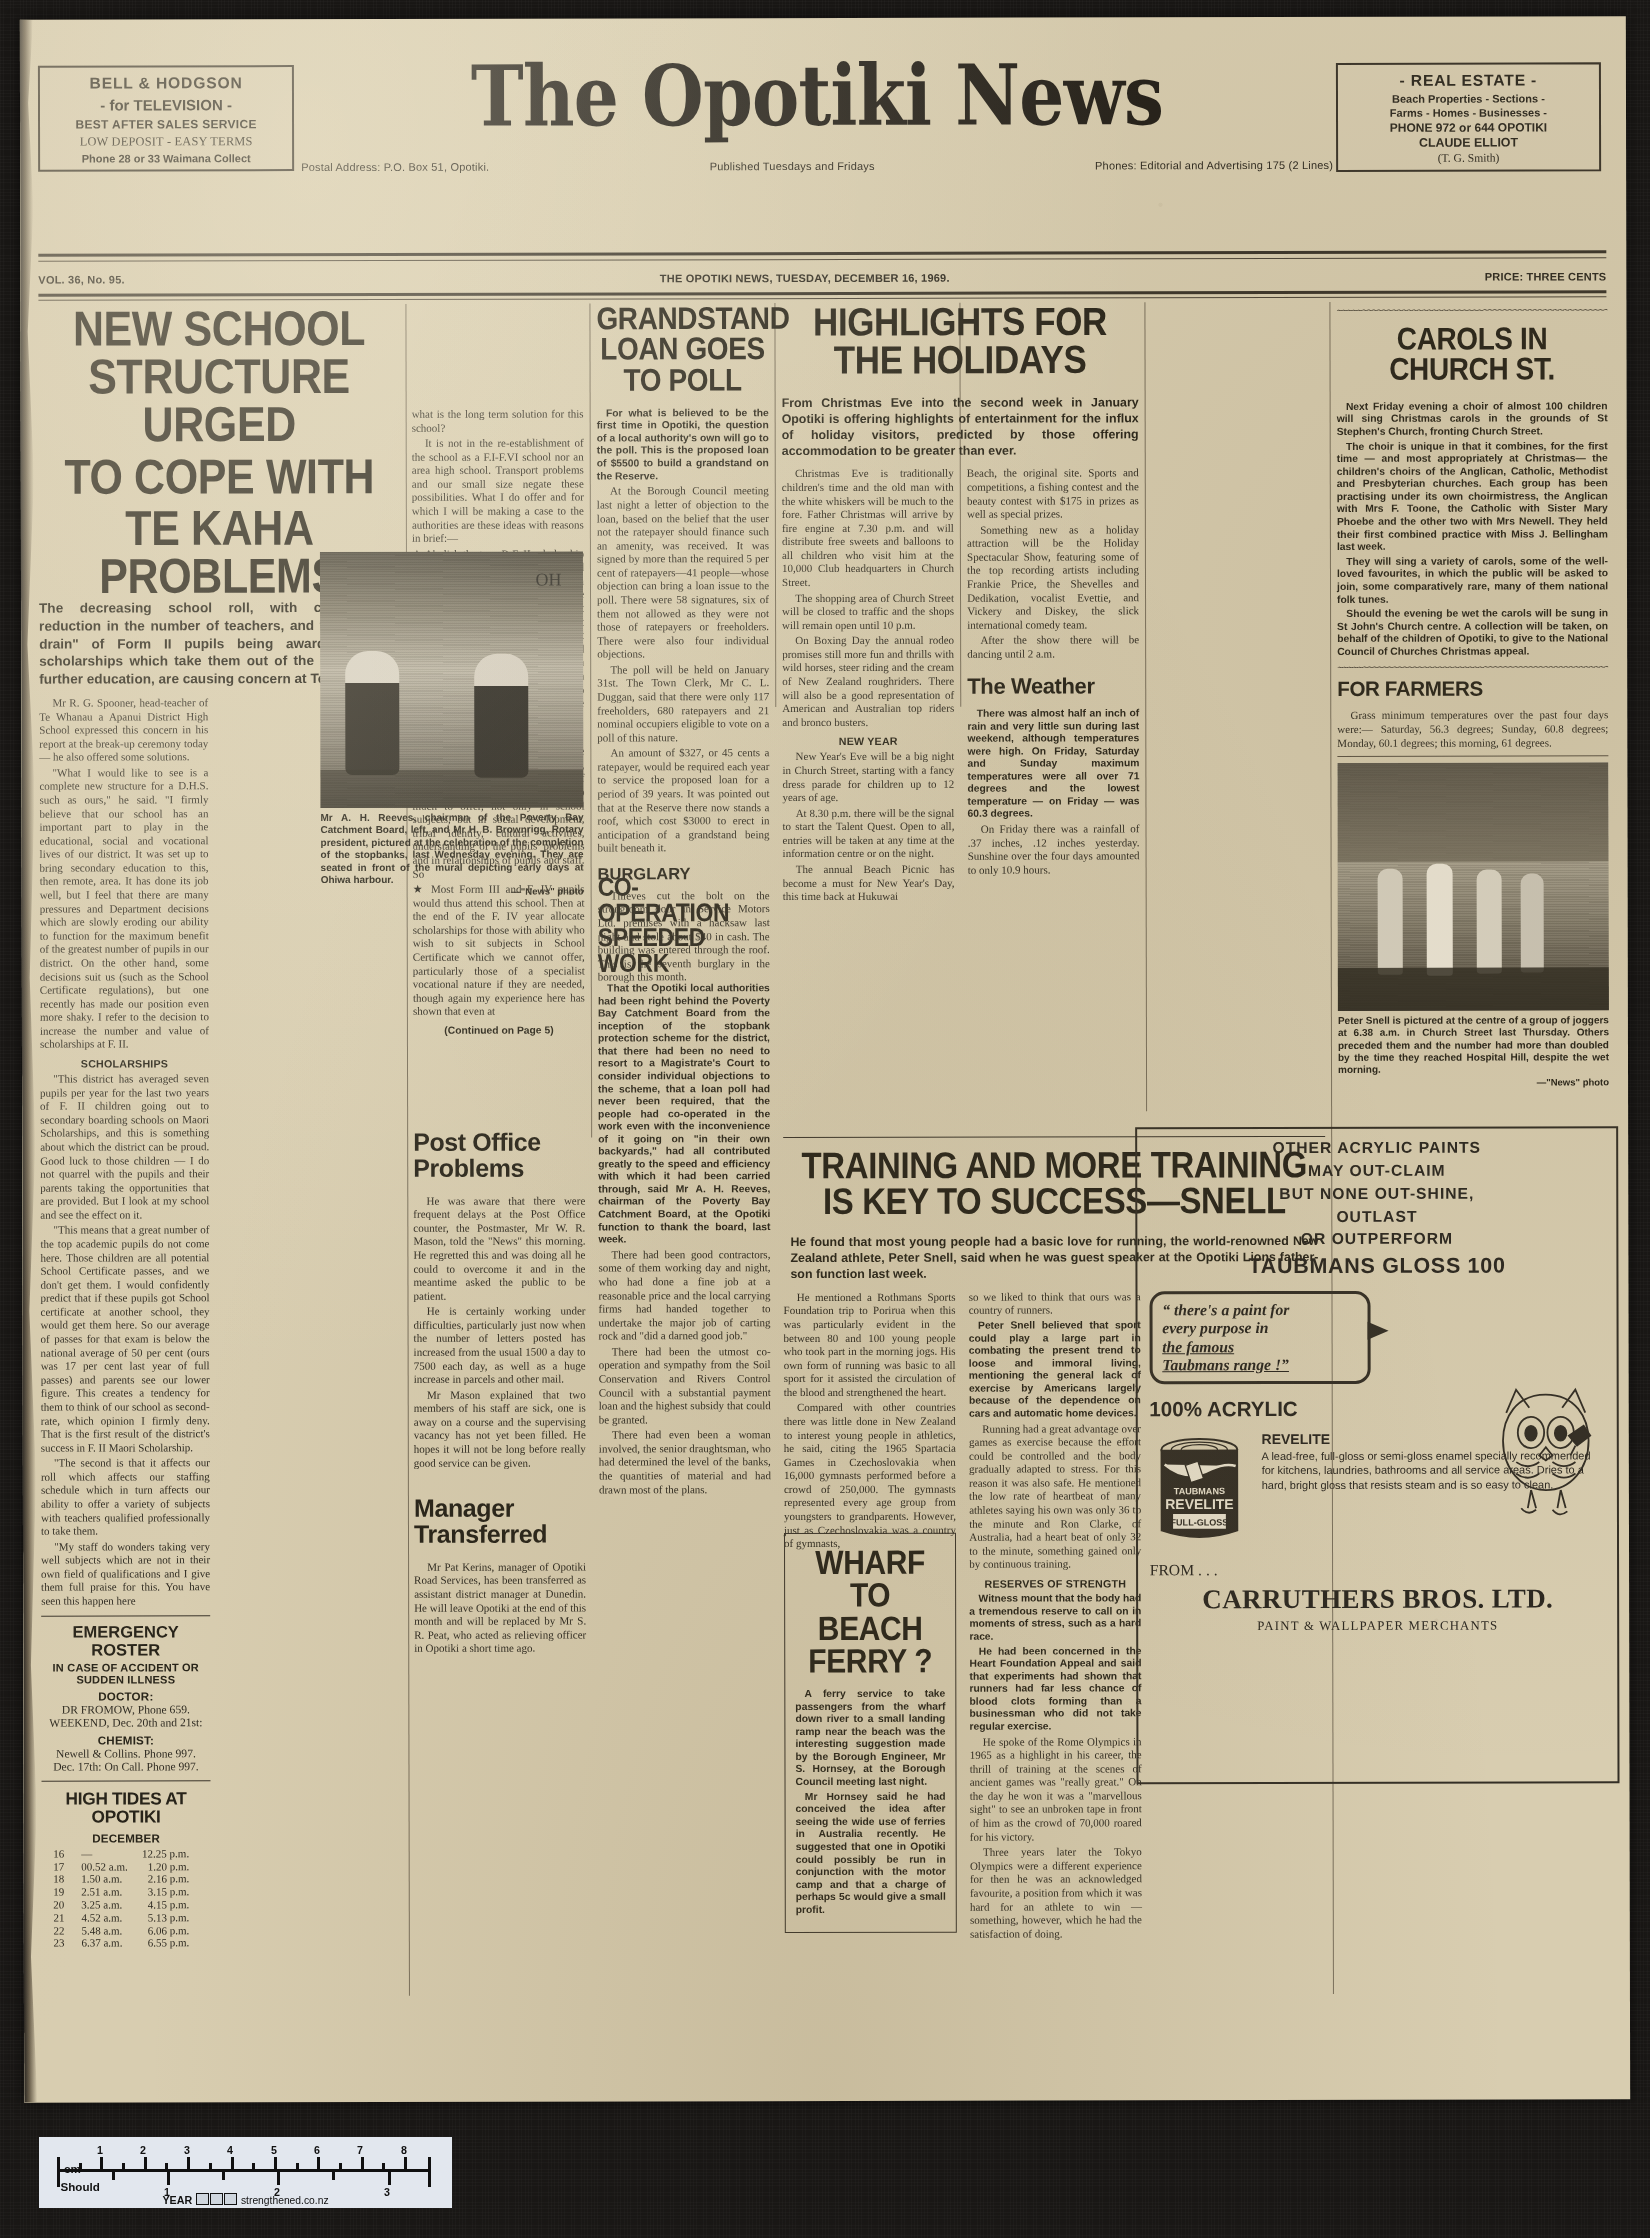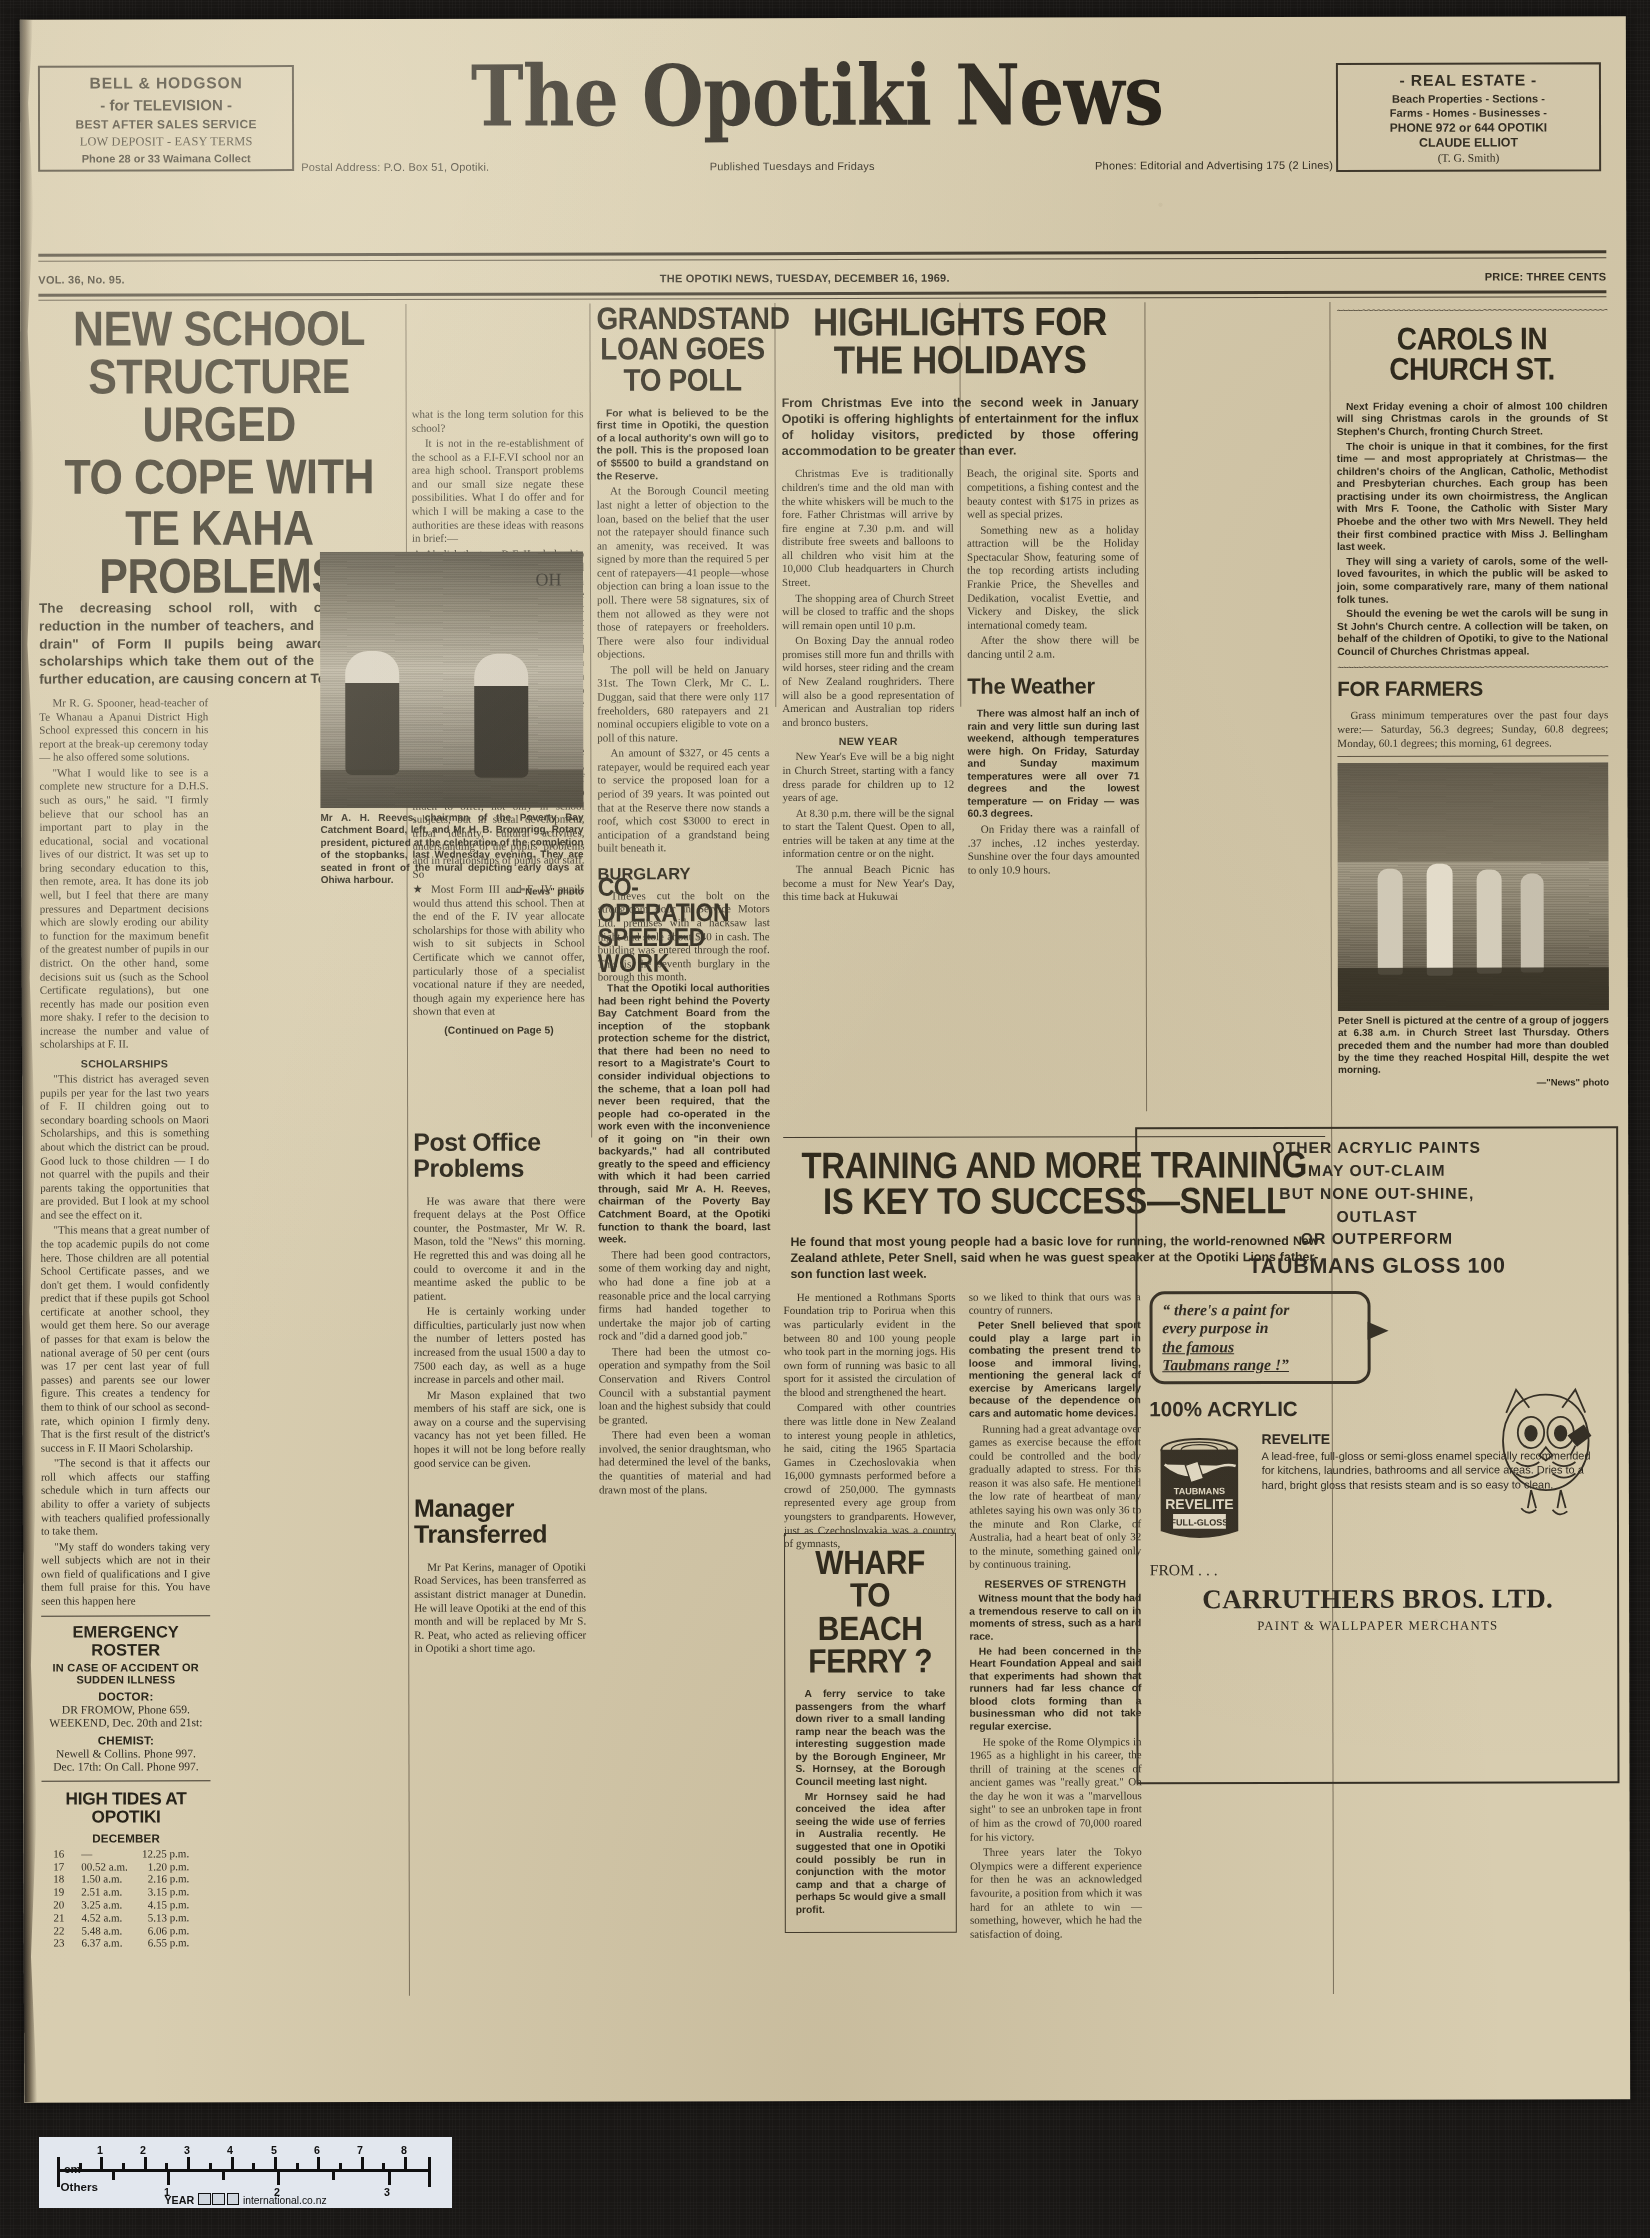--- a/index.html
+++ b/index.html
@@ -583,22 +583,22 @@
           <div class="tick" style="left: 220px; top: 20px; height: 13.2px;"></div>
           <div class="lbl" style="left: 217px; top: 34px;">2</div>
           <div class="tick" style="left: 331px; top: 20px; height: 13.2px;"></div>
           <div class="lbl" style="left: 327px; top: 34px;">3</div>
           <div class="tick" style="left: 55px; top: 20px; height: 8.3px;"></div>
           <div class="tick" style="left: 165px; top: 20px; height: 8.3px;"></div>
           <div class="tick" style="left: 275px; top: 20px; height: 8.3px;"></div>
         </div>
     </div>
     <div class="unit" style="left:25px;top:25px;">cm</div>
-    <div class="unit" style="left:21.5px;top:43px;">Others</div>
+    <div class="unit" style="left:21.5px;top:43px;">Should</div>
     <div class="brand">
       <span>YEAR</span>
       <span class="sq"></span><span class="sq"></span><span class="sq"></span>
-      <span class="nm">international.co.nz</span>
+      <span class="nm">strengthened.co.nz</span>
     </div>
   </div>
 
 </div>
 
 
 </body></html>

